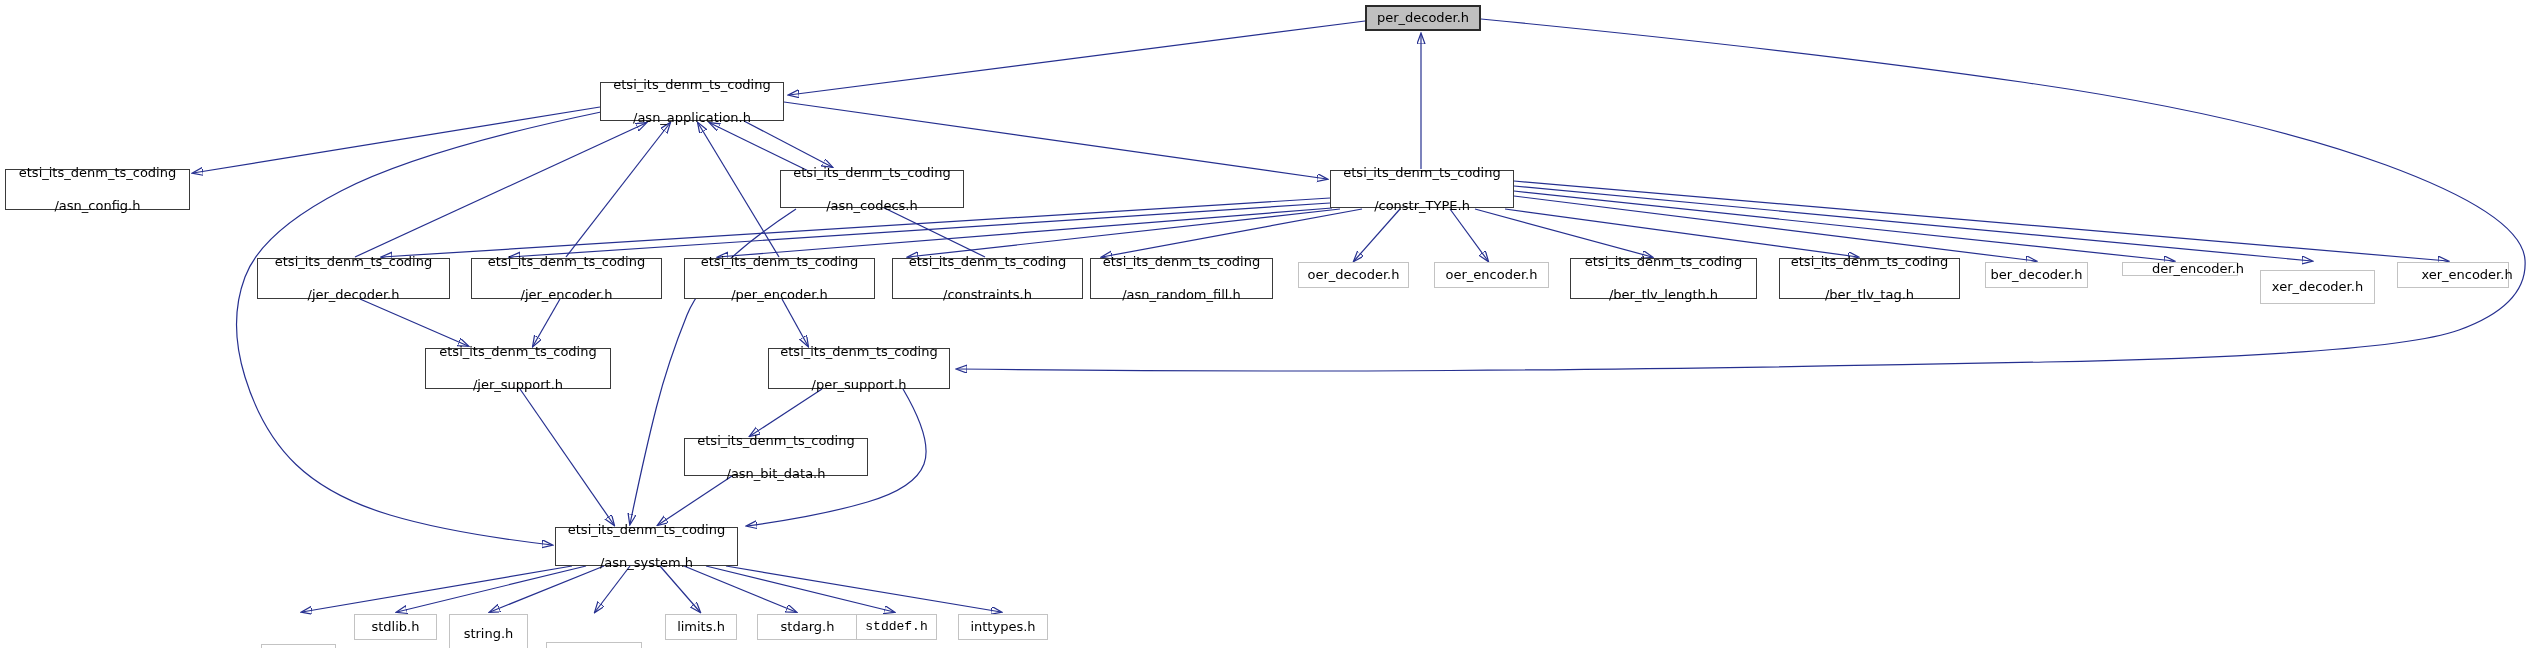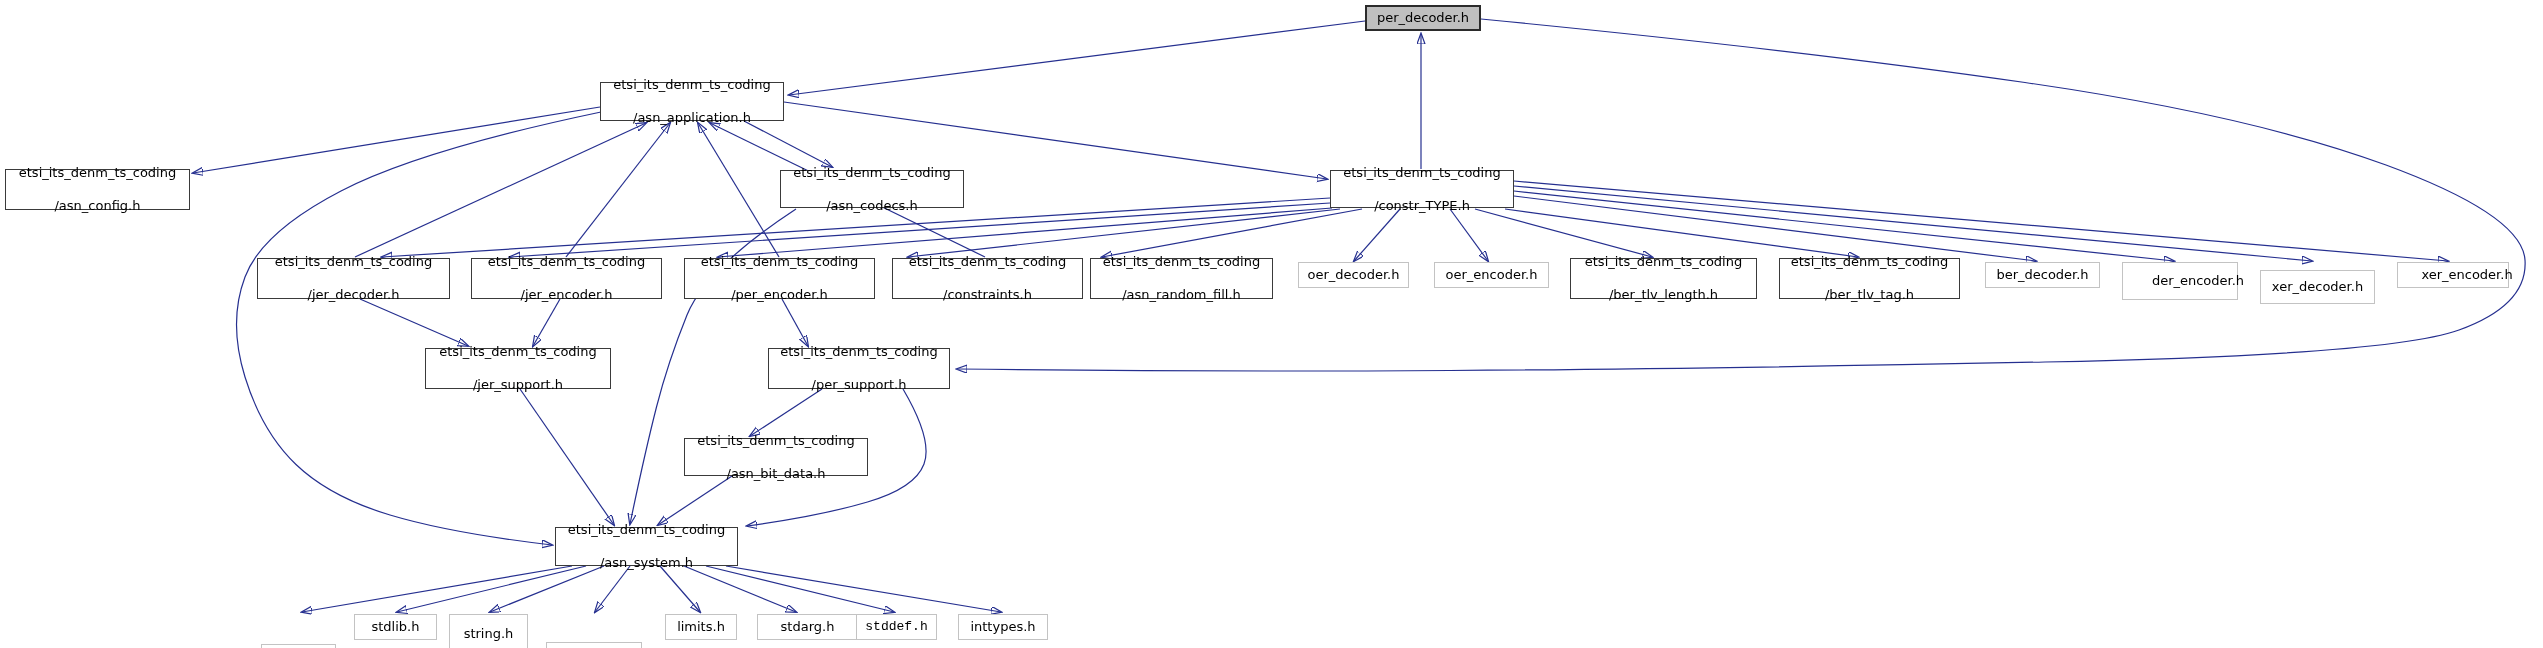--- a/index.html
+++ b/index.html
@@ -113,24 +113,24 @@
       <span>oer_encoder.h</span>
     </div>
     <div class="node internal" style="left: 1570px; top: 258px; width: 187px; height: 41px;">
       <span>etsi_its_denm_ts_coding</span>
       <span>/ber_tlv_length.h</span>
     </div>
     <div class="node internal" style="left: 1779px; top: 258px; width: 181px; height: 41px;">
       <span>etsi_its_denm_ts_coding</span>
       <span>/ber_tlv_tag.h</span>
     </div>
-    <div class="node external" style="left: 1985px; top: 262px; width: 115px; height: 26px;">
+    <div class="node external" style="left: 1985px; top: 262px; width: 103px; height: 26px;">
       <span>ber_decoder.h</span>
     </div>
-    <div class="node external" style="left: 2122px; top: 262px; width: 116px; height: 38px; padding-left: 36px;">
+    <div class="node external" style="left: 2122px; top: 262px; width: 116px; height: 14px; padding-left: 36px;">
       <span>der_encoder.h</span>
     </div>
     <div class="node external" style="left: 2260px; top: 270px; width: 115px; height: 34px;">
       <span>xer_decoder.h</span>
     </div>
     <div class="node external" style="left: 2397px; top: 262px; width: 112px; height: 26px; padding-left: 28px;">
       <span>xer_encoder.h</span>
     </div>
     <div class="node internal" style="left: 425px; top: 348px; width: 186px; height: 41px;">
       <span>etsi_its_denm_ts_coding</span>

